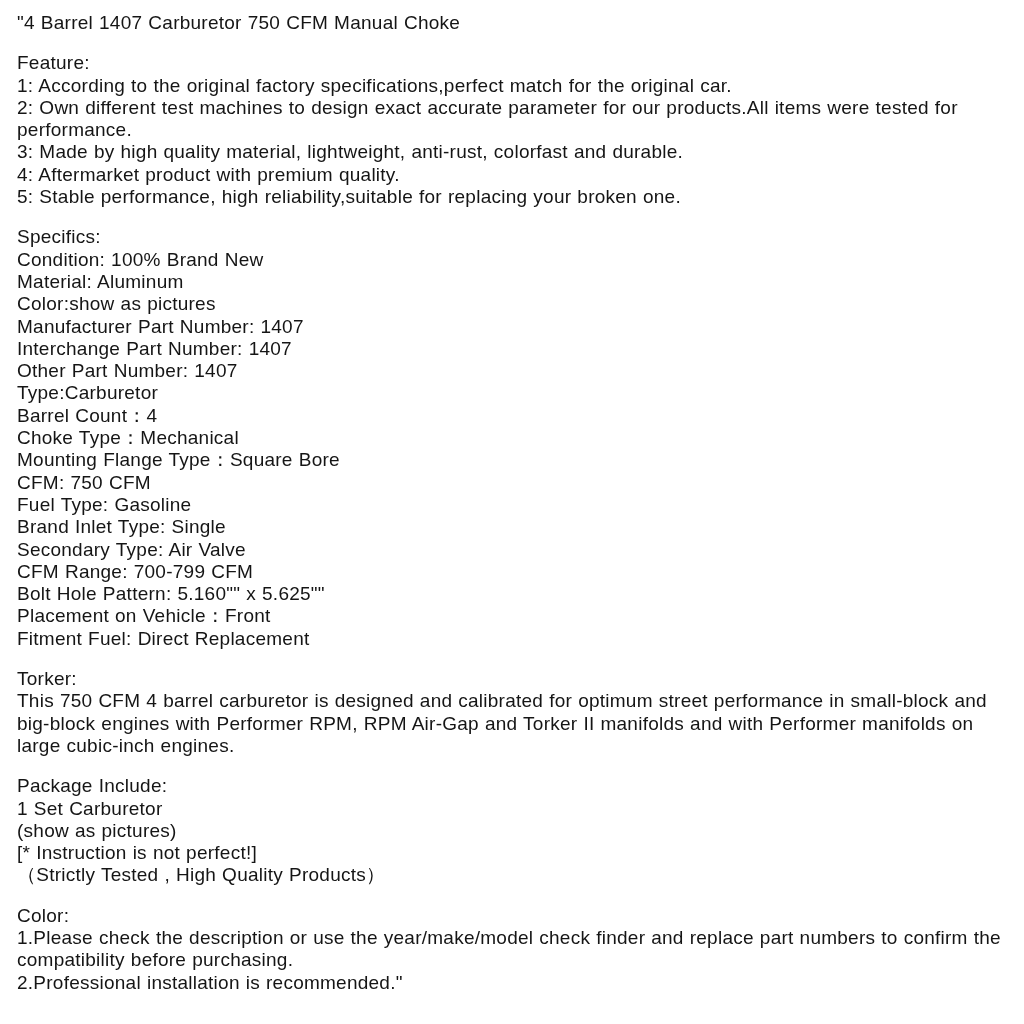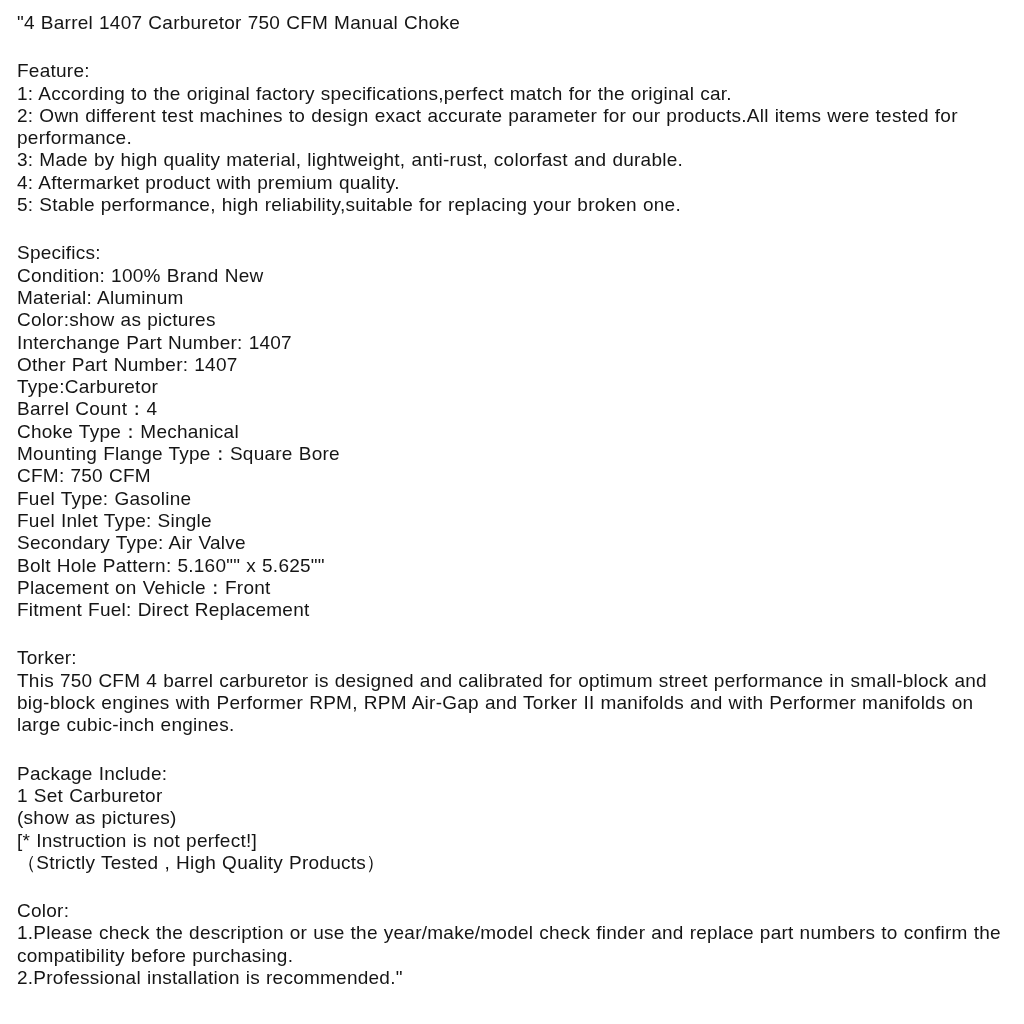--- a/index.html
+++ b/index.html
@@ -20,21 +20,21 @@
     padding: 12px 17px 0 17px;
     font-size: 19px;
     line-height: 22.3px;
     letter-spacing: 0.25px;
     word-spacing: 0.5px;
   }
   .line {
     white-space: pre-wrap;
   }
   .section {
-    margin-top: 26px; 
+    margin-top: 18px; 
   }
 </style>
 </head>
 <body>
 
 <div class="doc">
 
   <div class="line">"4 Barrel 1407 Carburetor 750 CFM Manual Choke</div>
 
   <div class="section">
@@ -44,30 +44,32 @@
     <div class="line">3: Made by high quality material, lightweight, anti-rust, colorfast and durable.</div>
     <div class="line">4: Aftermarket product with premium quality.</div>
     <div class="line">5: Stable performance, high reliability,suitable for replacing your broken one.</div>
   </div>
 
   <div class="section">
     <div class="line">Specifics:</div>
     <div class="line">Condition: 100% Brand New</div>
     <div class="line">Material: Aluminum</div>
     <div class="line">Color:show as pictures</div>
+    <div class="line">Manufacturer Part Number: 1407</div>
     <div class="line">Interchange Part Number: 1407</div>
     <div class="line">Other Part Number: 1407</div>
     <div class="line">Type:Carburetor</div>
     <div class="line">Barrel Count：4</div>
     <div class="line">Choke Type：Mechanical</div>
     <div class="line">Mounting Flange Type：Square Bore</div>
     <div class="line">CFM: 750 CFM</div>
     <div class="line">Fuel Type: Gasoline</div>
-    <div class="line">Fuel Inlet Type: Single</div>
+    <div class="line">Brand Inlet Type: Single</div>
     <div class="line">Secondary Type: Air Valve</div>
+    <div class="line">CFM Range: 700-799 CFM</div>
     <div class="line">Bolt Hole Pattern: 5.160"" x 5.625""</div>
     <div class="line">Placement on Vehicle：Front</div>
     <div class="line">Fitment Fuel: Direct Replacement</div>
   </div>
 
   <div class="section">
     <div class="line">Torker:</div>
     <div class="line">This 750 CFM 4 barrel carburetor is designed and calibrated for optimum street performance in small-block and big-block engines with Performer RPM, RPM Air-Gap and Torker II manifolds and with Performer manifolds on large cubic-inch engines.</div>
   </div>
 

